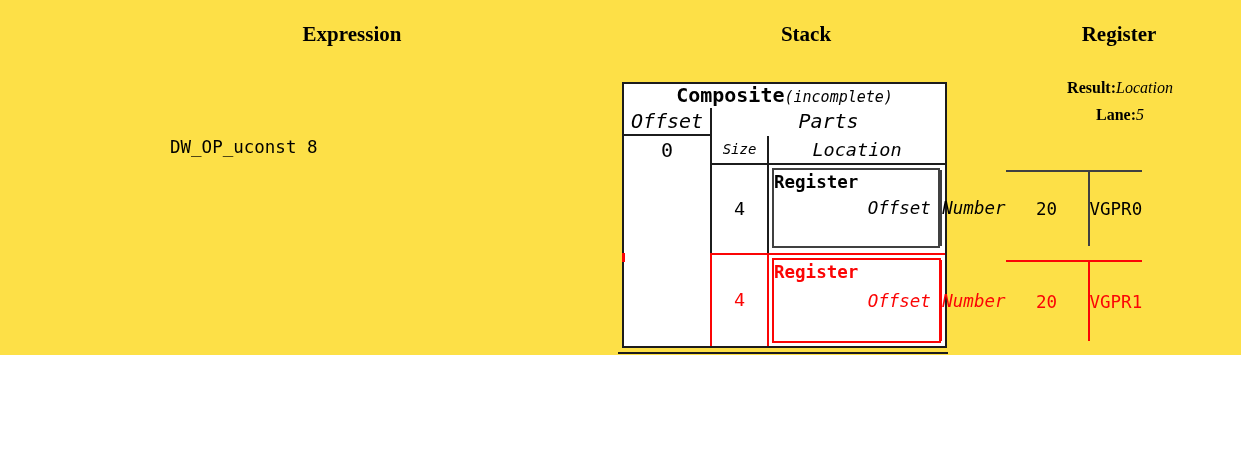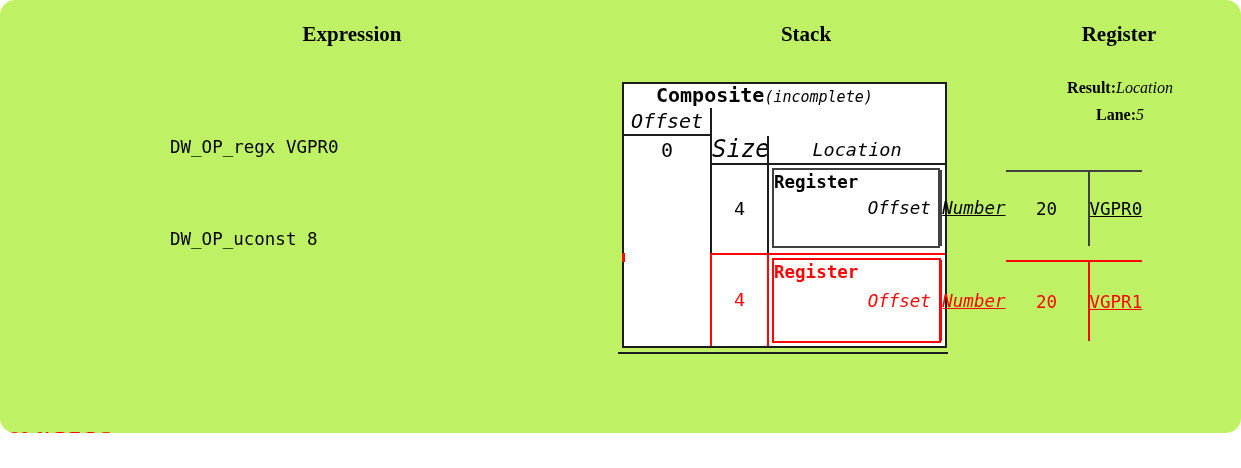--- a/index.html
+++ b/index.html
@@ -1,18 +1,18 @@
 <!DOCTYPE html>
 <html style="--hl: #fb0505; --bd: #1c1c1c; --bdr: #404040;"><head>
 <meta charset="utf-8">
 <style>
   html,body { margin:0; padding:0; background:#ffffff; }
   .canvas {
-    position:relative; width:1241px; height:433px; background:#bef264;
-    overflow:hidden; color:#000;border-radius:15px;
+    position:relative; width:1241px; height:355px; background:#fde047;
+    overflow:hidden; color:#000;
   }
   
   .col-title {
     position:absolute; top:22px; width:220px; text-align:center;
     font-family:"Liberation Serif", serif; font-weight:bold; font-size:21px; color:#000;
   }
   #title-expression { left:242px; }
   #title-stack      { left:696px; }
   #title-context    { left:1009px; }
 
@@ -39,32 +39,31 @@
   }
 
   
   .stack-table {
     position:absolute; left:622px; top:82px; width:321px; height:262px;
     border:2px solid var(--bd); background:#fff;
     font-family:"DejaVu Sans Mono", monospace;
   }
   .stack-table .abs { position:absolute; }
   .composite-header {
-    left:0; top:0; width:321px; height:24px; line-height:23px; text-align:left;
+    left:0; top:0; width:321px; height:24px; line-height:23px; text-align:center;
     white-space:nowrap;
-    margin-left:32px;
   }
   .composite-type  { font-weight:bold; font-size:20px; }
   .composite-state { font-style:italic; font-size:15px; }
   .cell { text-align:center; }
   .offset-header   { left:0;   top:24px; width:86px;  height:26px; line-height:26px; font-style:italic; font-size:20px; }
   .parts-header    { left:88px; top:24px; width:233px; height:26px; line-height:26px; font-style:italic; font-size:20px; }
   .offset-underline{ left:0;   top:50px; width:86px;  border-top:2px solid var(--bd); }
   .offset-value    { left:0;   top:52px; width:86px;  height:28px; line-height:28px; font-size:20px; }
-  .size-header     { left:88px; top:52px; width:55px; height:27px; line-height:27px; font-style:italic; font-size:24px; }
+  .size-header     { left:88px; top:52px; width:55px; height:27px; line-height:27px; font-style:italic; font-size:14px; }
   .location-header { left:145px;top:52px; width:176px;height:27px; line-height:27px; font-style:italic; font-size:18.5px; }
   .sizeloc-underline{ left:88px; top:79px; width:233px; border-top:2px solid var(--bd); }
   .v1-black { left:86px;  top:24px;  height:145px; border-left:2px solid var(--bd); }
   .v1-red   { left:86px;  top:169px; height:93px;  border-left:2px solid var(--hl); }
   .v2-black { left:143px; top:52px;  height:117px; border-left:2px solid var(--bd); }
   .v2-red   { left:143px; top:169px; height:93px;  border-left:2px solid var(--hl); }
   .red-row-line { left:88px; top:169px; width:233px; border-top:2px solid var(--hl); }
   .red-tick { left:-2px; top:169px; width:3px; height:9px; background:var(--hl); }
   .part-size {
     display:flex; align-items:center; justify-content:center;
@@ -78,21 +77,21 @@
     position:absolute; box-sizing:border-box; background:#fff;
     border:2.5px solid var(--bdr); display:flex; flex-direction:row;
     font-family:"DejaVu Sans Mono", monospace; font-size:17.5px; color:#000;
   }
   #register-0 { left:148px; top:84px;  width:168px; height:80px; }
   #register-1 { left:148px; top:174px; width:169px; height:85px; }
   .reg-title { height:25px; line-height:25px; text-align:center; font-weight:bold; }
   .reg-row { display:flex; flex:1; }
   .reg-row > div { text-align:center; display:flex; align-items:center; justify-content:center; }
   .reg-col-offset { width:82px; border-right:2px solid var(--bdr); }
-  .reg-col-number { flex:1;text-decoration:underline; }
+  .reg-col-number { flex:1; }
   .reg-heads { font-style:italic; }
   .reg-values > div { border-top:2px solid var(--bdr);text-align:center; }
   .register-table.red { border-color:var(--hl); color:var(--hl); }
   .register-table.red .reg-col-offset { border-right-color:var(--hl); }
   .register-table.red .reg-values > div { border-top-color:var(--hl); }
 
   
   .top-line  { position:absolute; left:618px; top:352px; width:330px; border-top:2px solid var(--bd); }
   .top-label {
     position:absolute; left:683px; top:354px; width:200px; text-align:center;
@@ -111,21 +110,20 @@
 </head>
 <body>
 
 <div class="canvas">
 
   <div class="col-title" id="title-expression">Expression</div>
   <div class="col-title" id="title-stack">Stack</div>
   <div class="col-title" id="title-context">Register</div>
 
   <div class="expr-list">
-    <div>DW_OP_regx VGPR0</div>
     <div>DW_OP_uconst 8</div>
     
     
     
     
     
     
     
     
   </div>
@@ -136,20 +134,21 @@
 
   <div class="stack-table">
     <div class="abs composite-header">
       <span class="composite-type">Composite</span><span class="composite-state">(incomplete)</span>
     </div>
 
     <div class="abs v1-black"></div>
     <div class="abs v1-red"></div>
 
     <div class="abs cell offset-header">Offset</div>
+    <div class="abs cell parts-header">Parts</div>
     <div class="abs offset-underline"></div>
     <div class="abs cell offset-value">0</div>
 
     <div class="abs cell size-header">Size</div>
     <div class="abs v2-black"></div>
     <div class="abs v2-red"></div>
     <div class="abs cell location-header">Location</div>
     <div class="abs sizeloc-underline"></div>
 
     <div class="abs part-size" id="part1-size">4</div>

